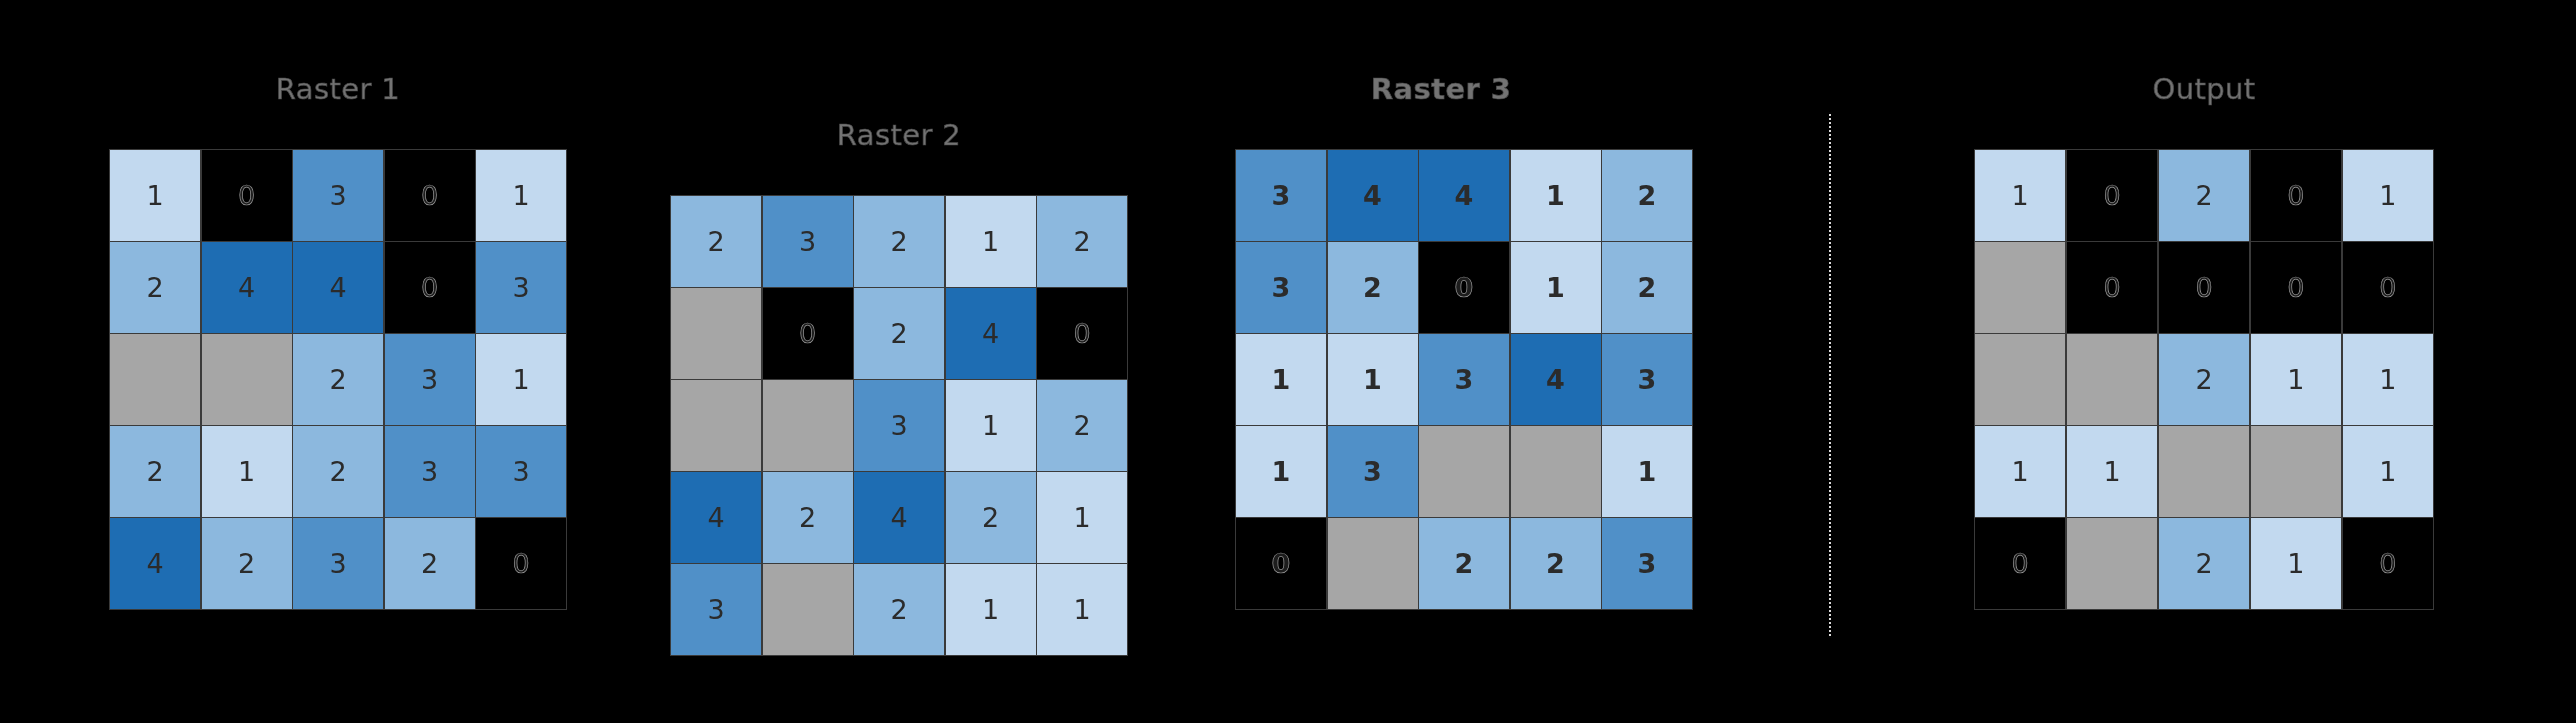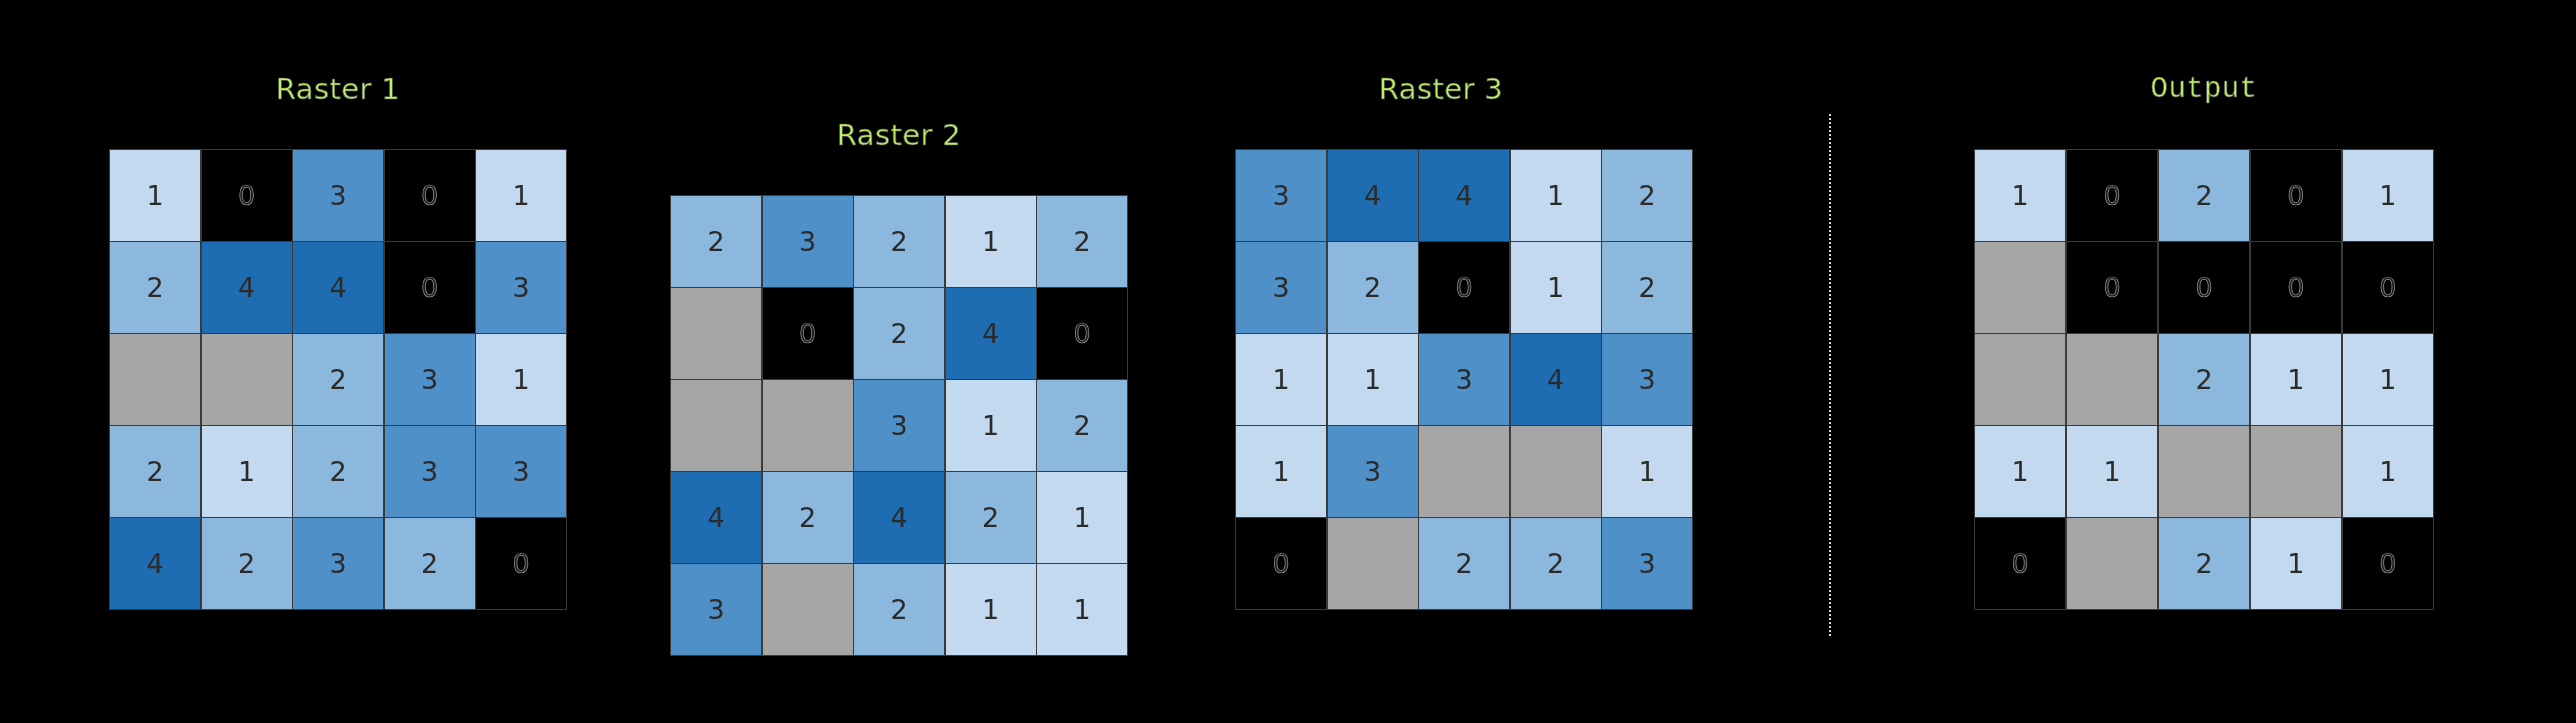--- a/index.html
+++ b/index.html
@@ -9,21 +9,21 @@
     overflow:hidden;position:relative;
   }
   #stage{position:absolute;left:0;top:0;width:2576px;height:724px;}
 
   .panel{position:absolute;top:0;}
   .panel-title{
     position:absolute;top:0;left:0;width:100%;
     text-align:center;
     font-size:29px;
     line-height:29px;
-    color:#bef264;
+    color:#737373;
     -webkit-text-stroke:0.7px #4a4a4a;
     letter-spacing:0.4px;
     white-space:nowrap;
   }
   .grid{
     position:absolute;
     display:grid;
     grid-template-columns:repeat(5,1fr);
     grid-template-rows:repeat(5,1fr);
     box-sizing:border-box;
@@ -114,21 +114,21 @@
         <div class="cell v2">2</div>
         <div class="cell v1">1</div>
         <div class="cell v3">3</div>
         <div class="cell nodata"></div>
         <div class="cell v2">2</div>
         <div class="cell v1">1</div>
         <div class="cell v1">1</div>
       </div>
   </div>
 
-  <div class="panel" style="left:1235px;width:412px;height:724px;">
+  <div class="panel" style="left:1235px;width:412px;height:724px;font-weight:bold;">
     <div class="panel-title" style="top:75px;">Raster 3</div>
     <div class="grid" style="left:0px;top:149px;width:458px;height:461px;">
         <div class="cell v3">3</div>
         <div class="cell v4">4</div>
         <div class="cell v4">4</div>
         <div class="cell v1">1</div>
         <div class="cell v2">2</div>
         <div class="cell v3">3</div>
         <div class="cell v2">2</div>
         <div class="cell v0">0</div>
@@ -148,21 +148,21 @@
         <div class="cell nodata"></div>
         <div class="cell v2">2</div>
         <div class="cell v2">2</div>
         <div class="cell v3">3</div>
       </div>
   </div>
 
   <div class="divider" style="left:1829px;top:114px;height:522px;"></div>
 
   <div class="panel" style="left:1974px;width:460px;height:724px;">
-    <div class="panel-title" style="top:75px;font-family:Liberation Mono, monospace;">Output</div>
+    <div class="panel-title" style="top:75px;">Output</div>
     <div class="grid" style="left:0px;top:149px;width:460px;height:461px;">
         <div class="cell v1">1</div>
         <div class="cell v0">0</div>
         <div class="cell v2">2</div>
         <div class="cell v0">0</div>
         <div class="cell v1">1</div>
         <div class="cell nodata"></div>
         <div class="cell v0">0</div>
         <div class="cell v0">0</div>
         <div class="cell v0">0</div>

